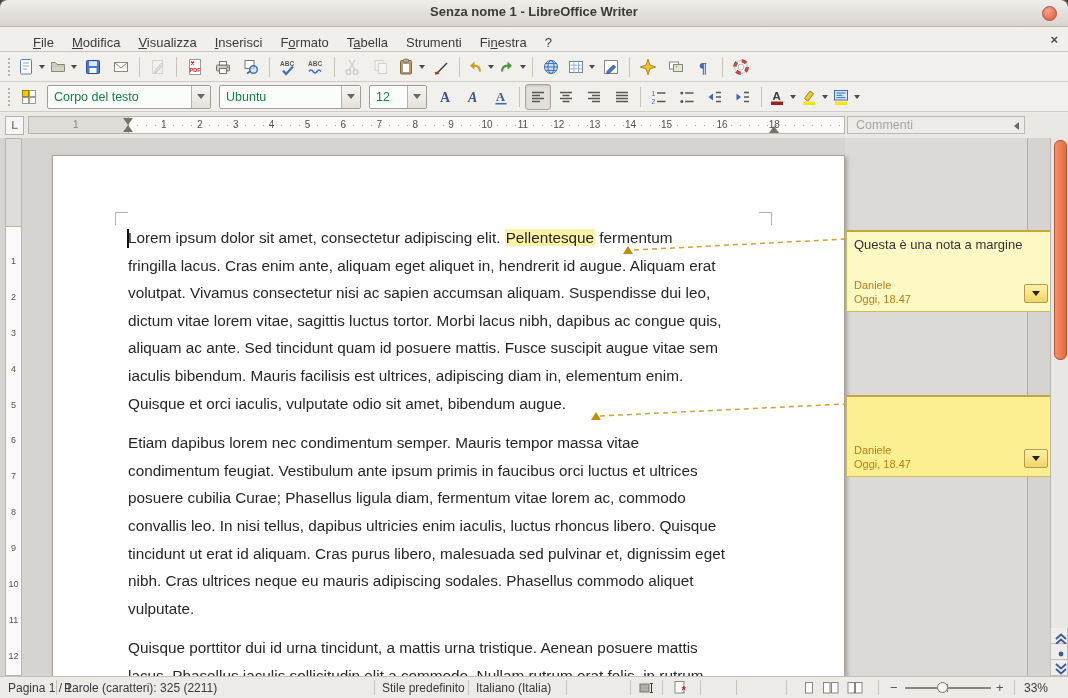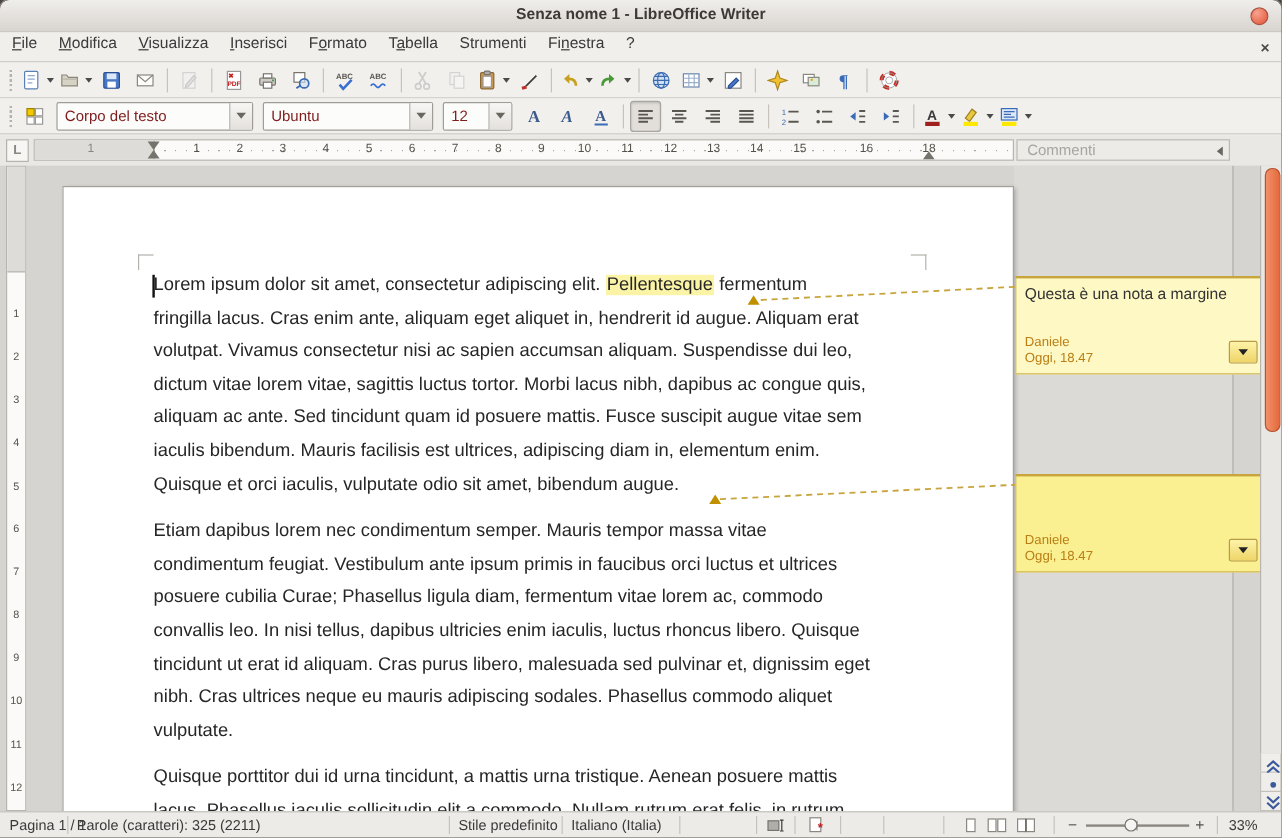--- a/index.html
+++ b/index.html
@@ -2,37 +2,37 @@
 <html><head>
 <meta charset="utf-8">
 <style>
   html,body{margin:0;padding:0;background:#4a4540;font-family:"Liberation Sans",sans-serif;}
   .window{position:relative;width:1068px;height:698px;background:#EDEBE8;border-radius:8px 8px 0 0;overflow:hidden;outline:1px solid #8d8983;}
   
   .titlebar{position:absolute;left:0;top:0;width:100%;height:26px;background:linear-gradient(#f0eeeb,#d8d4cf);border-bottom:1px solid #b7b3ad;border-radius:8px 8px 0 0;}
   .titlebar .title{position:absolute;left:0;right:0;top:4px;text-align:center;font-size:13px;font-weight:bold;color:#3d3a36;}
   .close-circle{position:absolute;right:11px;top:6px;width:13px;height:13px;border-radius:50%;background:radial-gradient(circle at 35% 30%,#f7a38f,#e96a50 70%);border:1px solid #a85340;cursor:pointer;}
   
-  .menubar{position:absolute;left:0;top:27px;width:100%;height:25px;background:#F1EFEC;border-bottom:1px solid #c9c6c1;display:flex;align-items:flex-start;padding-left:1px;box-sizing:border-box;}
+  .menubar{position:absolute;left:0;top:27px;width:100%;height:25px;background:#F1EFEC;border-bottom:1px solid #c9c6c1;display:flex;align-items:flex-end;padding-left:24px;box-sizing:border-box;}
   .menu-item{font-size:13px;color:#3a3a3a;padding:3px 9px;cursor:default;}
   .menu-item u{text-decoration:underline;}
   .menu-close{position:absolute;right:10px;top:5px;font-size:13px;font-weight:bold;color:#4a4a4a;cursor:pointer;}
   
   .toolbar{position:absolute;left:0;width:100%;height:30px;background:#F2F0ED;border-bottom:1px solid #cfccc7;display:flex;align-items:center;padding-left:2px;box-sizing:border-box;}
   #toolbar1{top:52px;} #toolbar2{top:82px;}
   .grip{width:7px;height:18px;margin:0 3px;background:repeating-linear-gradient(#b5b2ac 0 2px,transparent 2px 4px);background-size:2px 100%;background-repeat:no-repeat;background-position:center;}
   .tbtn{height:24px;min-width:24px;display:flex;align-items:center;justify-content:center;border:1px solid transparent;border-radius:3px;margin:0 1px;cursor:pointer;}
   .tbtn.disabled{opacity:.40;filter:grayscale(90%);cursor:default;}
   .tbtn.active{border-color:#a8a49e;background:#e2dfda;box-shadow:inset 0 1px 2px rgba(0,0,0,.15);}
   .tbtn .ic{width:18px;height:18px;display:block;}
   .tbtn .dd{width:0;height:0;border-left:3.5px solid transparent;border-right:3.5px solid transparent;border-top:4px solid #4a4a4a;margin-left:4px;}
   .tsep{width:1px;height:20px;background:#c6c3bd;margin:0 4px;}
   
   .combo{height:22px;background:#FCFCFB;border:1px solid #a09d98;border-radius:2px;display:flex;align-items:center;margin:0 4px;cursor:pointer;}
-  .combo .cval{flex:1;font-size:12.5px;color:#7f1d1d;padding-left:6px;white-space:nowrap;overflow:hidden;}
+  .combo .cval{flex:1;font-size:12.5px;color:#15803d;padding-left:6px;white-space:nowrap;overflow:hidden;}
   .combo .cbtn{width:19px;height:100%;border-left:1px solid #b5b2ac;background:linear-gradient(#f7f6f4,#e4e1dc);display:flex;align-items:center;justify-content:center;box-sizing:border-box;}
   .combo .cbtn::after{content:"";width:0;height:0;border-left:4px solid transparent;border-right:4px solid transparent;border-top:5px solid #6a675f;}
   
   .rulerrow{position:absolute;left:0;top:113px;width:100%;height:25px;background:#EAE8E5;}
   .corner-tab{position:absolute;left:5px;top:3px;width:17px;height:17px;background:#F7F6F4;border:1px solid #b5b2ad;color:#8a8780;font-size:11px;font-weight:bold;text-align:center;line-height:16px;}
   .hruler{position:absolute;left:28px;top:3px;width:817px;height:18px;background:#FBFAF8;border:1px solid #b8b5af;box-sizing:border-box;overflow:hidden;}
   .hruler .marginzone{position:absolute;left:0;top:0;width:99px;height:100%;background:#DEDCD8;border-right:1px solid #b8b5af;}
   .hruler .marginzone span{position:absolute;left:44px;top:2px;font-size:10px;color:#8a8780;}
   .hruler .rnum{position:absolute;top:2px;width:20px;text-align:center;font-size:10px;color:#55524c;}
   .hruler .ticks{position:absolute;left:99px;right:0;top:8px;height:1px;background:repeating-linear-gradient(90deg,#a8a5a0 0 1px,transparent 1px 9px);}

